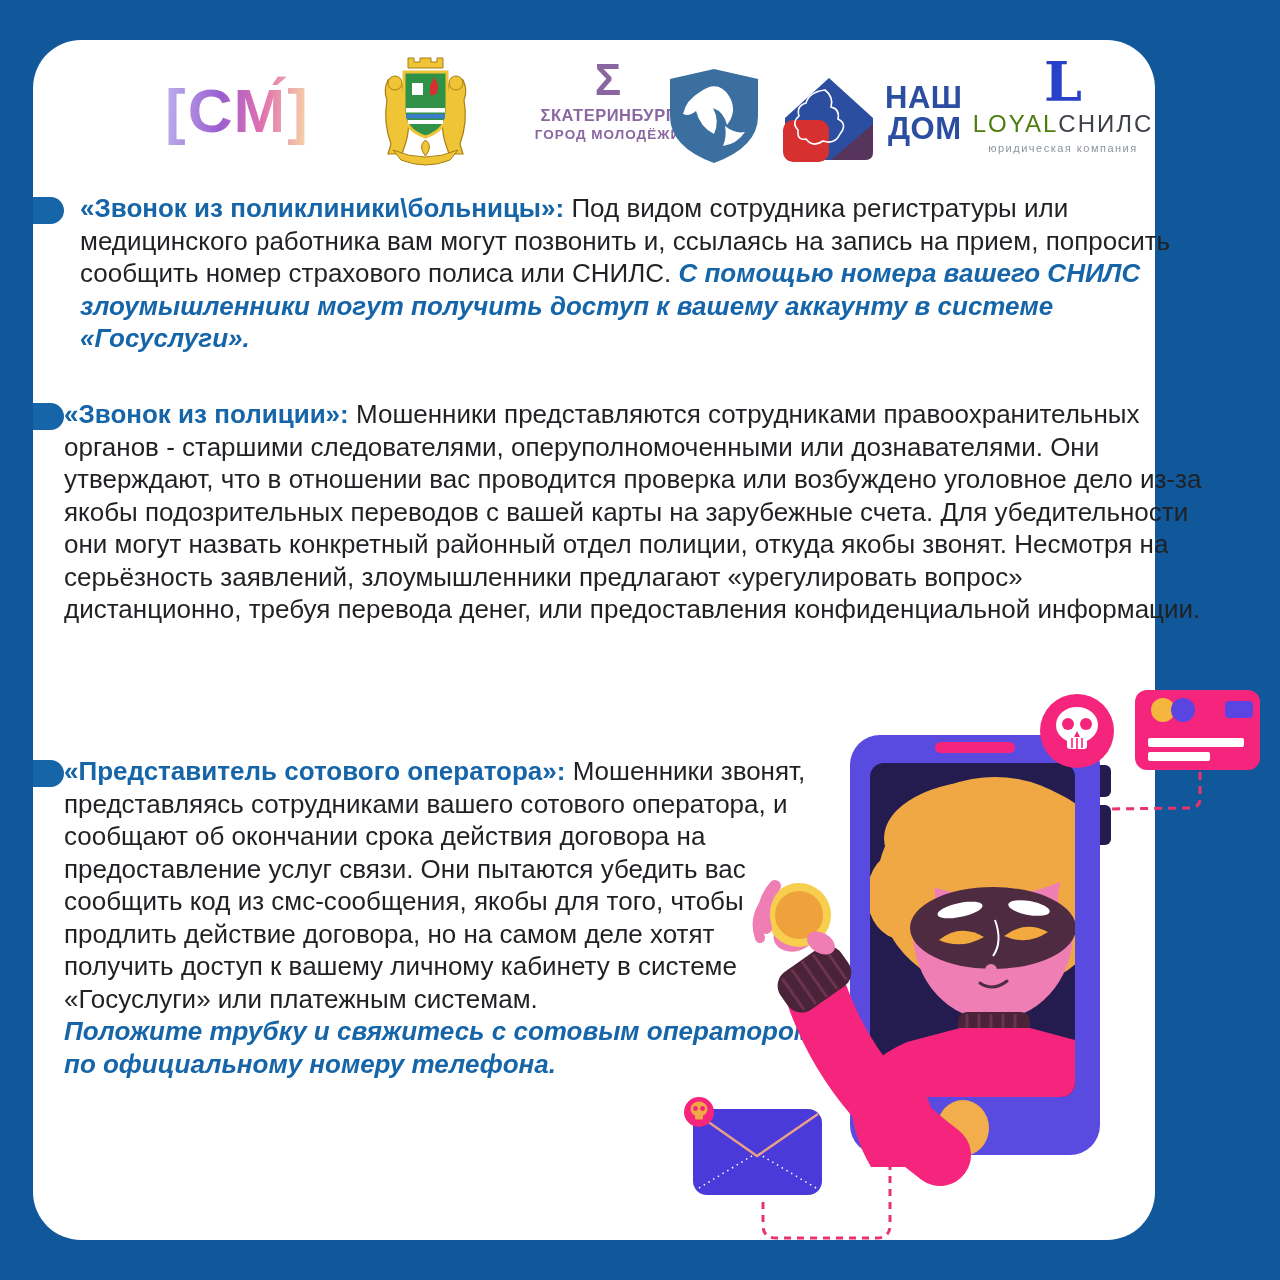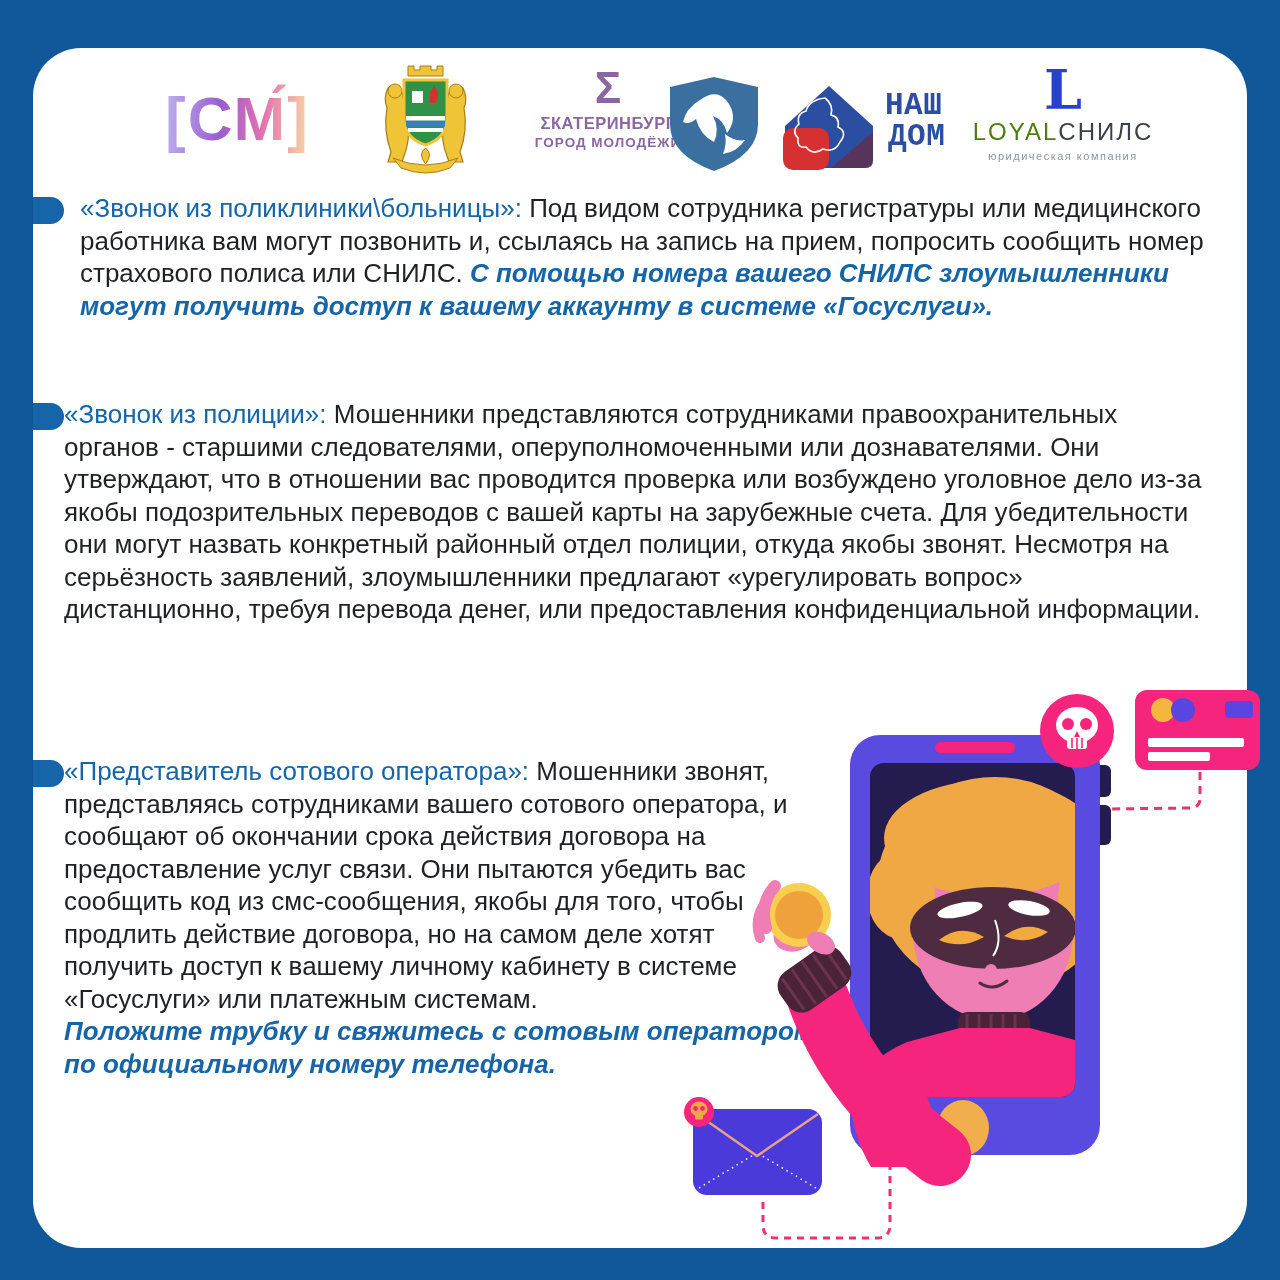--- a/index.html
+++ b/index.html
@@ -1,18 +1,18 @@
 <!DOCTYPE html>
 <html><head>
 <meta charset="utf-8">
 <style>
   html,body{margin:0;padding:0;}
   .page{position:relative;width:1280px;height:1280px;background:#11589B;
         font-family:"Liberation Sans",sans-serif;overflow:hidden;}
-  .sheet{position:absolute;left:33px;top:48px;width:1214px;height:1200px;
+  .sheet{position:absolute;left:33px;top:40px;width:1122px;height:1200px;
          background:#ffffff;border-radius:48px;}
   
   .logo{position:absolute;}
   .cm-text{font-size:62px;font-weight:bold;letter-spacing:2px;
            background:linear-gradient(93deg,#b9aae9 4%,#9a5ed0 38%,#e070b0 66%,#f6d4a6 98%);
            -webkit-background-clip:text;background-clip:text;color:transparent;}
   .ekb{width:160px;text-align:center;color:#8a67a1;}
   .ekb .sigma{font-size:44px;font-weight:bold;line-height:40px;}
   .ekb .l1{font-size:16.5px;font-weight:bold;letter-spacing:.5px;margin-top:6px;}
   .ekb .l2{font-size:13.5px;font-weight:bold;letter-spacing:1px;margin-top:2px;}
@@ -20,21 +20,21 @@
   .nd-text .l2{margin-left:3px;}
   .loyal{width:220px;text-align:center;}
   .loyal .letter{font-family:"DejaVu Serif",serif;font-weight:bold;font-size:54px;
                  color:#2742c8;line-height:52px;}
   .loyal .brand{font-size:24px;letter-spacing:2px;margin-top:2px;color:#3b4049;}
   .loyal .brand .gray{color:#4d7c0f;}
   .loyal .sub{font-size:11px;color:#8c949c;letter-spacing:1.5px;margin-top:4px;}
   
   .section{position:absolute;font-size:26px;line-height:32.5px;color:#1f2124;}
   .section p{margin:0;}
-  .hd{font-weight:normal;color:#1565a8;margin-top:16px;}
+  .hd{font-weight:bold;color:#1565a8;margin-top:16px;}
   .em{font-weight:bold;font-style:italic;color:#1565a8;}
   .pill{position:absolute;left:33px;width:31px;height:27px;background:#1565a8;
         border-radius:0 15px 15px 0;}
   .illus{position:absolute;left:655px;top:680px;}
 </style>
 </head>
 <body>
 
 <div class="page">
   <div class="sheet">
@@ -87,21 +87,21 @@
 
       <div class="logo" style="left:748px;top:36px;">
         <svg width="96" height="88" viewBox="0 0 96 88">
           <path d="M48,2 L92,42 V76 Q92,84 84,84 L12,84 Q4,84 4,76 V42 Z" fill="#2B4EA0"></path>
           <path d="M4,84 L50,84 L92,48 V76 Q92,84 84,84 Z" fill="#7A1F24" opacity="0.55"></path>
           <rect x="2" y="44" width="46" height="42" rx="10" fill="#D63030"></rect>
           <path d="M44,14 q 9,7 6,17 q 9,2 7,12 q 10,5 2,15 q -5,11 -17,7 q -10,7 -17,-2 q -9,2 -8,-9 q -7,-7 1,-14 q -3,-10 7,-13 q 3,-11 19,-13 Z" fill="none" stroke="#ffffff" stroke-width="1.6"></path>
         </svg>
       </div>
 
-      <div class="logo nd-text" style="left:852px;top:42px;font-family:Liberation Mono, monospace;">
+      <div class="logo nd-text" style="left:852px;top:42px;">
         <div>НАШ</div>
         <div class="l2">ДОМ</div>
       </div>
 
       <div class="logo loyal" style="left:920px;top:16px;">
         <div class="letter">L</div>
         <div class="brand"><span class="gray">LOYAL</span><span>СНИЛС</span></div>
         <div class="sub">юридическая компания</div>
       </div>
     </div>

